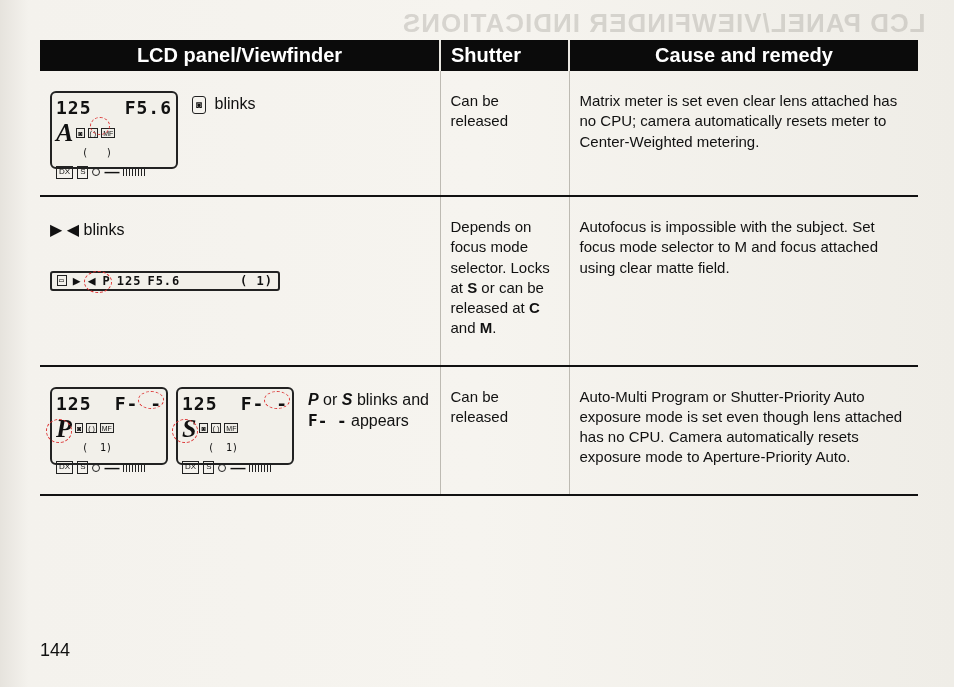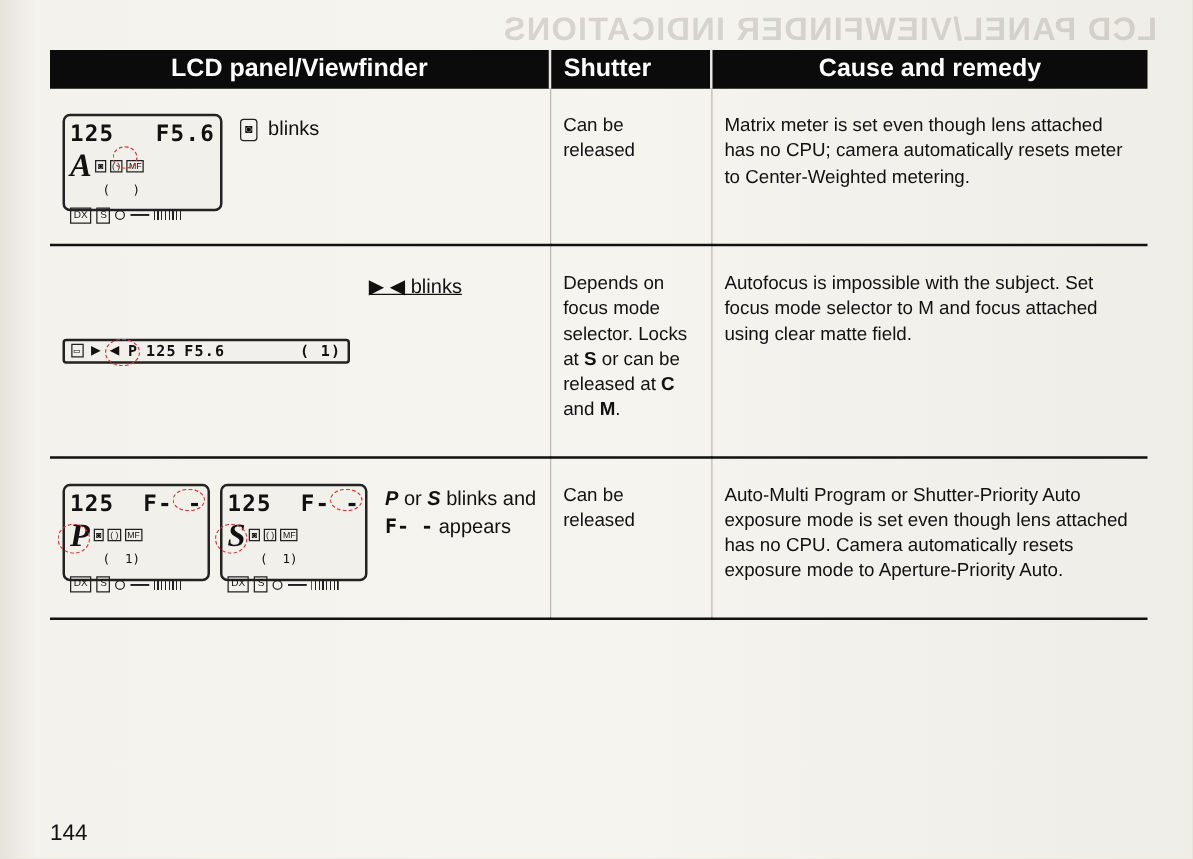--- a/index.html
+++ b/index.html
@@ -83,21 +83,21 @@
     background:#f2f0ea; font-family: monospace; font-size:12px; font-weight:bold;
     display:flex; align-items:center; gap:6px; padding:0 5px; letter-spacing:1px;
     position:relative; margin-top:30px;
   }
   .vf-red1 { position:absolute; left:32px; top:-2px; width:28px;height:22px; border:1.5px dashed #d33; border-radius:50%;}
   .tri { font-size:13px; }
   .vfbox { font-size:8px; border:1px solid #222; padding:0 1px; line-height:9px;}
 
   .meter-icon { display:inline-block; border:1.5px solid #222; border-radius:3px; padding:1px 3px; font-size:10px; vertical-align:middle; margin-right:4px;}
 
-  .pagenum { position:absolute; left:40px; bottom:10px; font-size:18px;}
+  .pagenum { position:absolute; left:40px; bottom:26px; font-size:18px;}
 </style>
 </head>
 <body>
 
 <div class="page">
   <div class="ghost-title">LCD PANEL/VIEWFINDER INDICATIONS</div>
 
   <table class="trouble">
     <thead>
       <tr>
@@ -129,26 +129,26 @@
                 <span class="circle"></span>
                 <span style="font-weight:bold">—</span>
                 <span class="bars"></span>
               </div>
               <span class="red-circ c1"></span>
             </div>
             <div class="lcd-desc"><span class="meter-icon">◙</span> blinks</div>
           </div>
         </td>
         <td class="shut">Can be released</td>
-        <td class="cause">Matrix meter is set even though lens attached has no CPU; camera automatically resets meter to Center-Weighted metering.</td>
+        <td class="cause">Matrix meter is set even clear lens attached has no CPU; camera automatically resets meter to Center-Weighted metering.</td>
       </tr>
 
       <tr>
         <td class="lcdcell">
-          <div style="text-align:right; padding-right:60px;text-decoration:underline;" class="lcd-desc">▶  ◀ blinks</div>
+          <div style="text-align:left; padding-right:60px;" class="lcd-desc">▶  ◀ blinks</div>
           <div class="vfstrip">
             <span class="vfbox">▭</span>
             <span class="tri">▶</span>
             <span class="tri">◀</span>
             <span>P</span>
             <span>125</span>
             <span>F5.6</span>
             <span style="margin-left:auto">(   1)</span>
             <span class="vf-red1"></span>
           </div>

